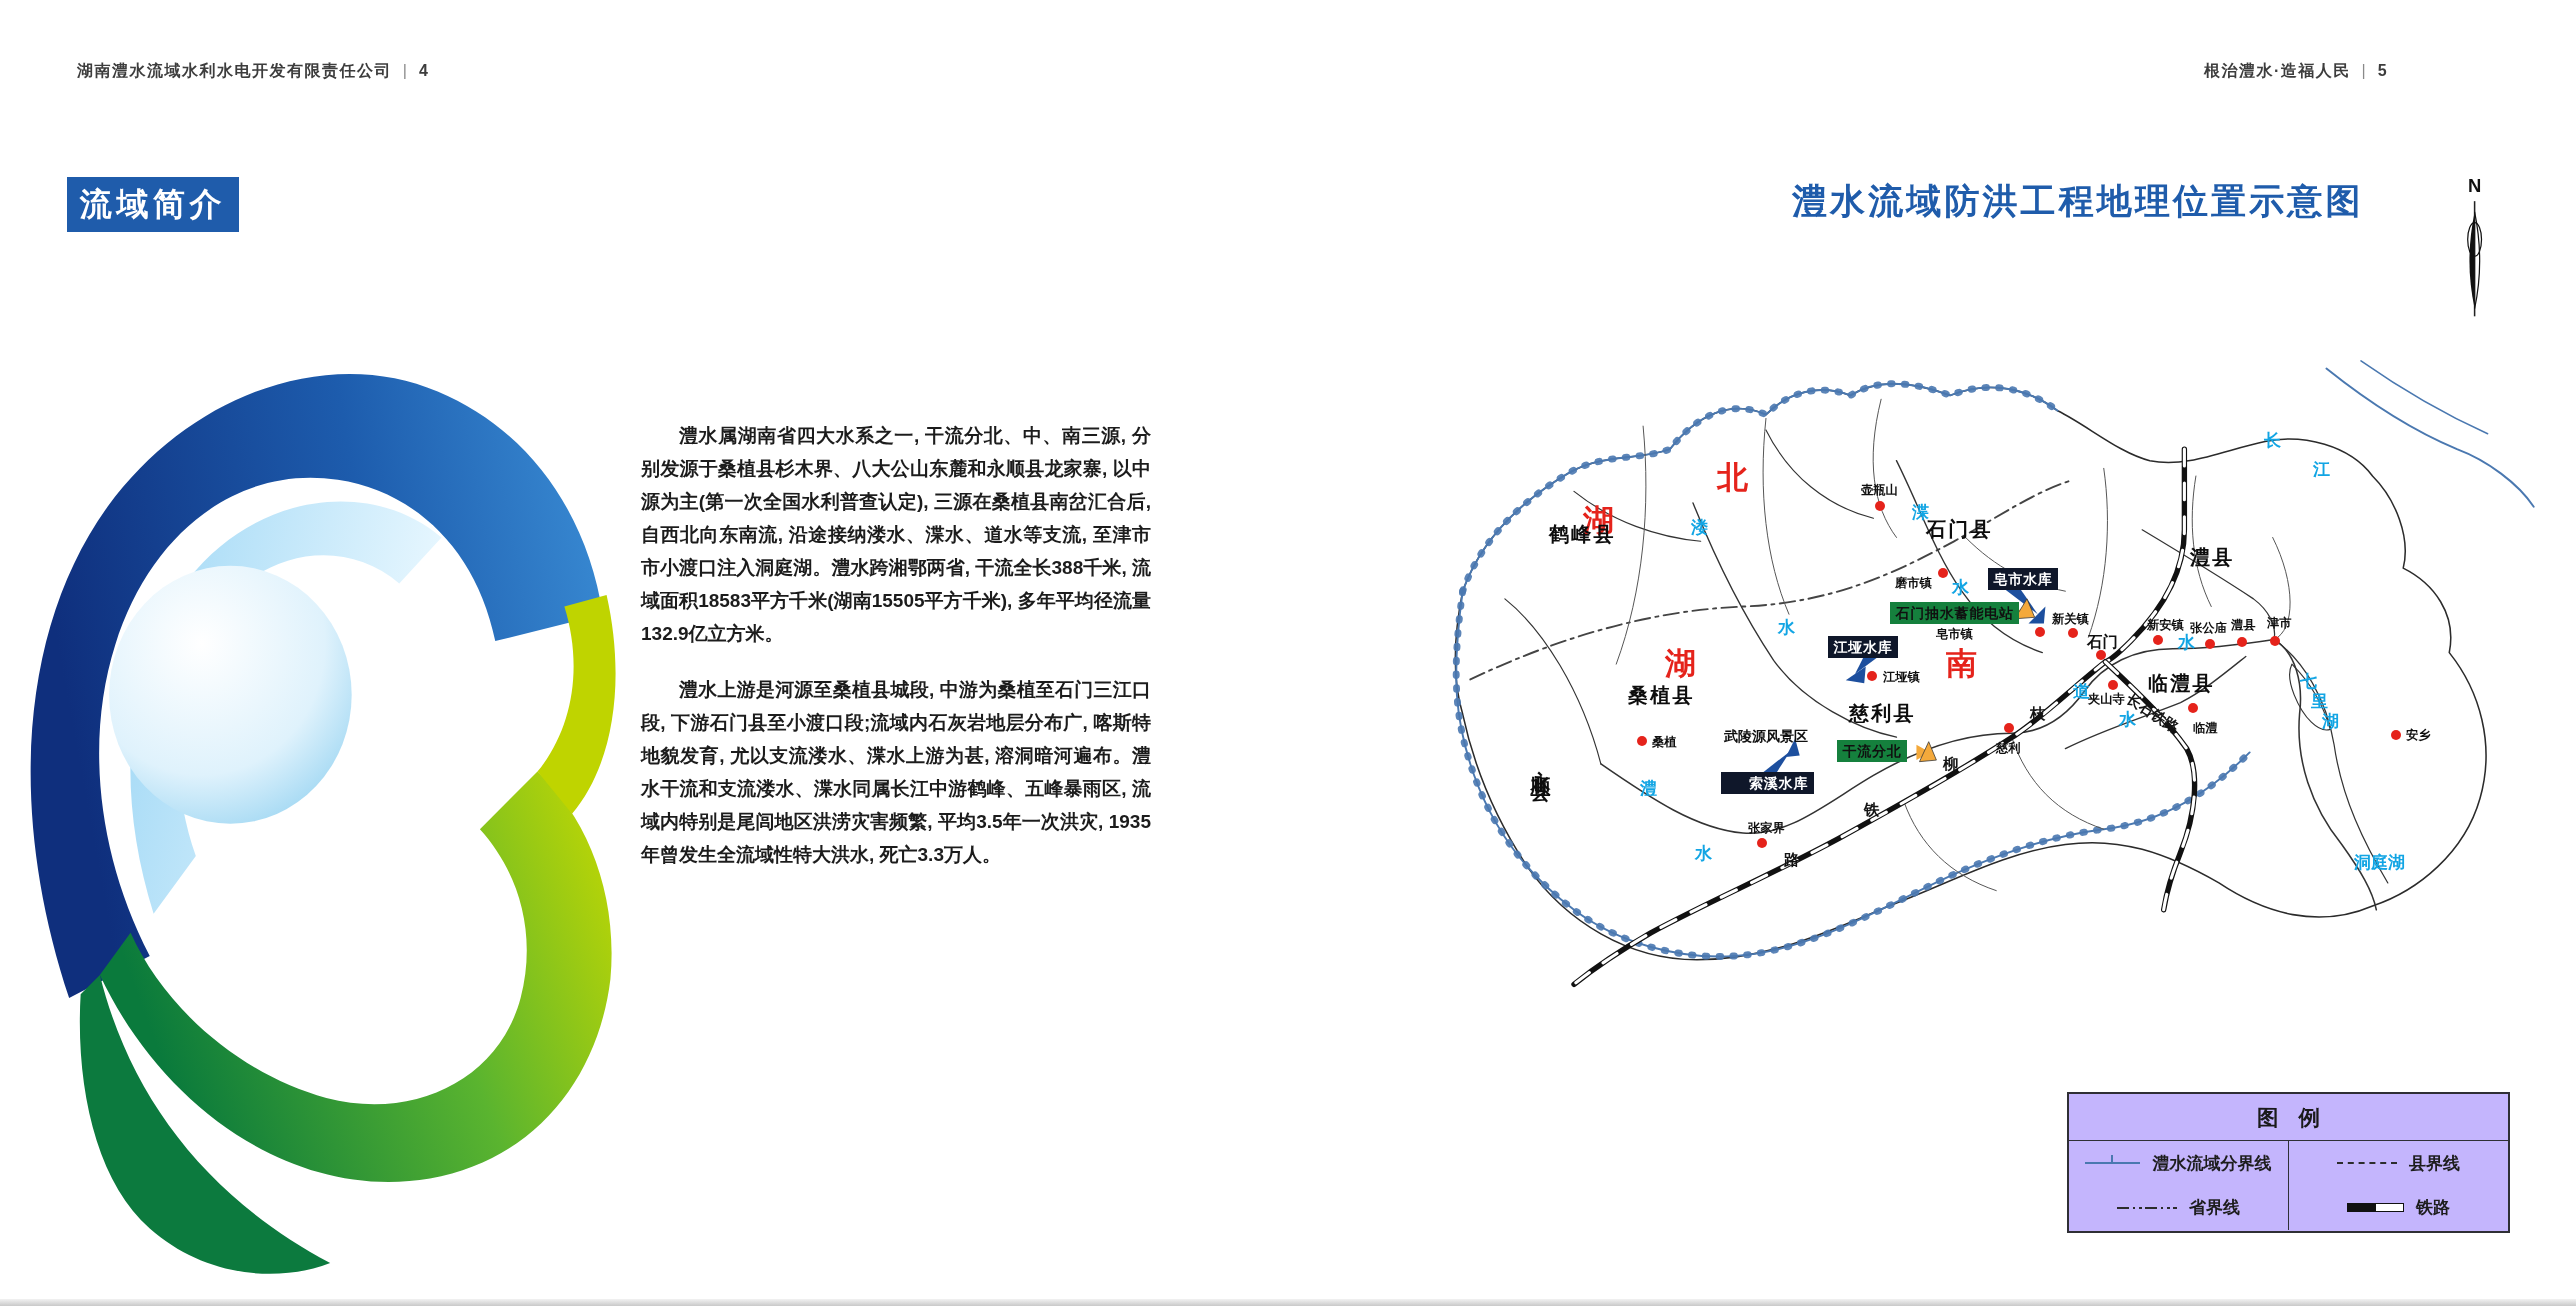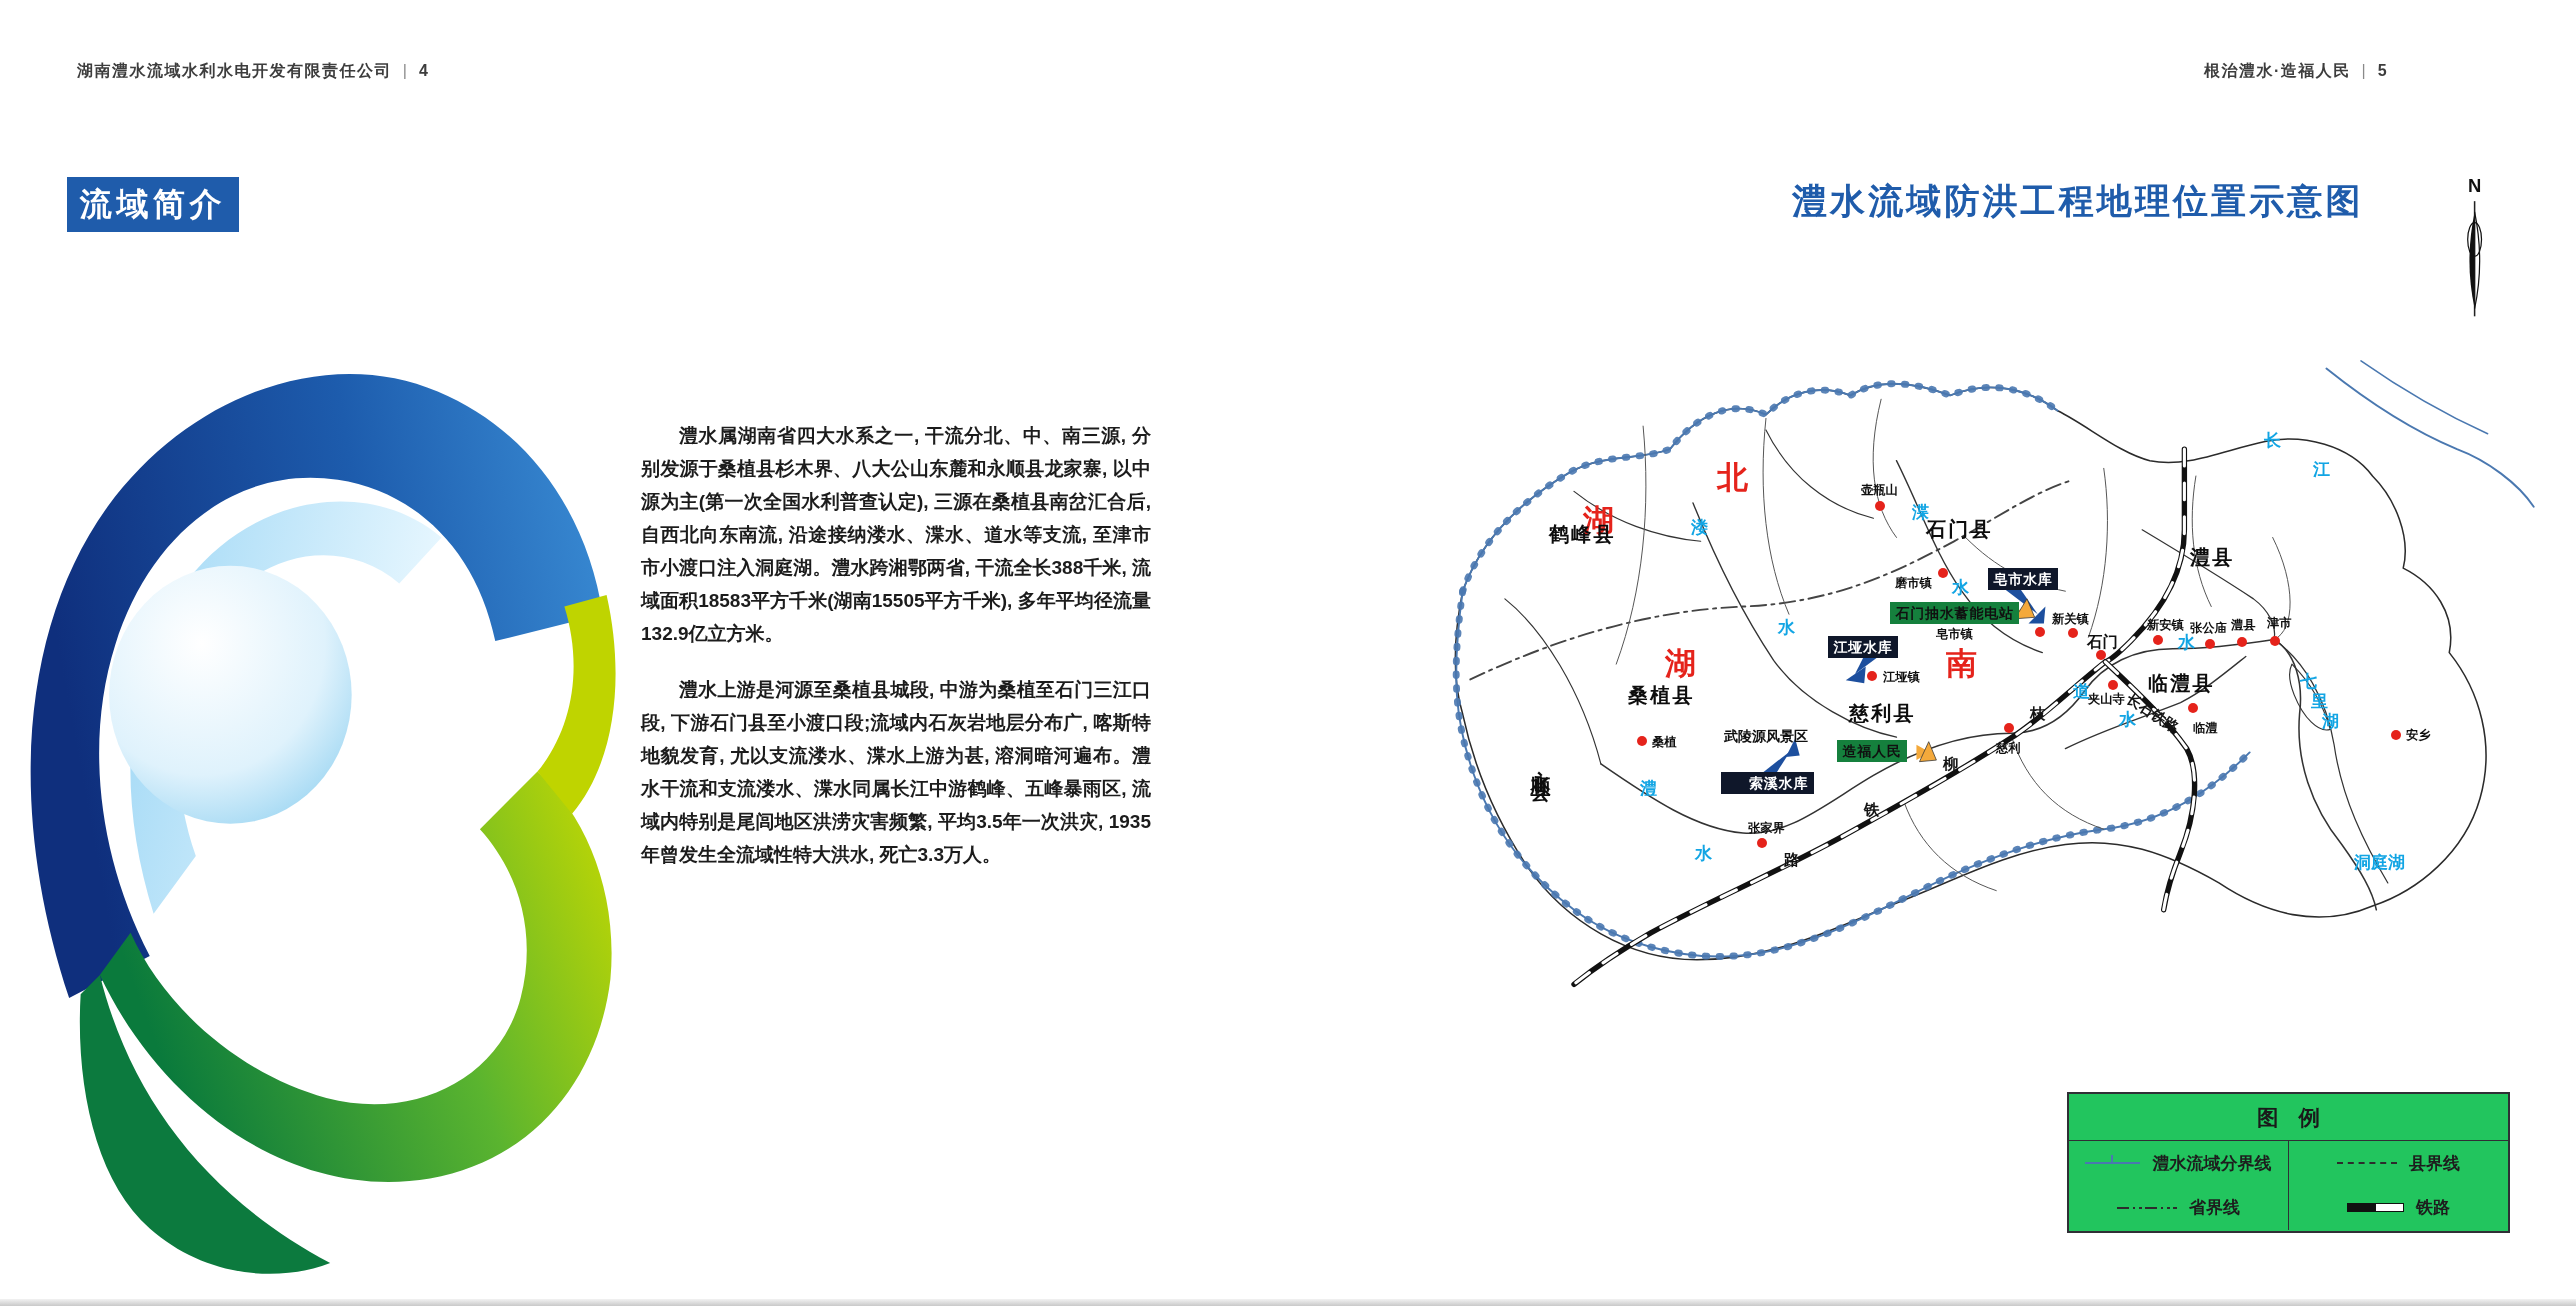--- a/index.html
+++ b/index.html
@@ -25,21 +25,21 @@
   .poi{font-size:14px;font-weight:bold;color:#101010;line-height:1;white-space:nowrap;}
   .river{font-size:17px;font-weight:bold;color:#12a5e4;line-height:1;white-space:nowrap;}
   .railchar{font-size:15.4px;font-weight:bold;color:#141414;line-height:1;}
   .railname{font-size:14.6px;font-weight:bold;color:#141414;white-space:nowrap;transform:rotate(33deg);transform-origin:left center;}
   .dot{width:10px;height:10px;background:#e5231b;border-radius:50%;}
   .callout-blue{background:#0f172a;color:#ffffff;font-size:14px;font-weight:bold;
                 line-height:1;padding:3.8px 5.4px;white-space:nowrap;letter-spacing:0.8px;}
   .callout-orange{background:#15803d;color:#101010;font-size:14px;font-weight:bold;
                   line-height:1;padding:3.8px 5.4px;white-space:nowrap;letter-spacing:0.8px;}
   
-  .legend{border:2.3px solid #2f2f35;background:#22c55e;}
+  .legend{border:2.3px solid #2f2f35;background:#c4b5fd;}
   .legend .ttl{height:46px;display:flex;align-items:center;justify-content:center;
                font-size:21.5px;font-weight:bold;letter-spacing:20px;color:#1a1a1a;
                border-bottom:1.5px solid #2f2f35;text-indent:20px;}
   .legend .grid{display:grid;grid-template-columns:1fr 1fr;grid-template-rows:1fr 1fr;height:calc(100% - 48px);}
   .legend .cell{display:flex;align-items:center;justify-content:center;gap:12.3px;}
   .legend .cell.bl{border-right:1.5px solid #2f2f35;}
   .legend .cell.r1{border-bottom:0;}
   .legend-label{font-size:17px;font-weight:bold;color:#1d1d1d;white-space:nowrap;}
   .sym{display:inline-block;}
   .sym-basin{width:55px;height:2.3px;background:#4a78b0;position:relative;}
@@ -224,21 +224,21 @@
   <div class="abs town" style="left:1652px;top:736px;">桑植</div>
   <div class="abs dot" style="left:1637px;top:736px;"></div>
   <div class="abs town" style="left:2088px;top:693px;">夹山寺</div>
   <div class="abs dot" style="left:2108px;top:680px;"></div>
 
   <div class="abs poi" style="left:1724px;top:729px;">武陵源风景区</div>
 
   <div class="abs callout-blue" style="left:1828px;top:636px;">江垭水库</div>
   <div class="abs callout-blue" style="left:1988px;top:568px;">皂市水库</div>
   <div class="abs callout-blue" style="left:1721px;top:772px;padding-left:28px;">索溪水库</div>
-  <div class="abs callout-orange" style="left:1837px;top:740px;">造福人民</div>
+  <div class="abs callout-orange" style="left:1837px;top:740px;">干流分北</div>
   <div class="abs callout-orange" style="left:1890px;top:602px;">石门抽水蓄能电站</div>
 
   <div class="abs river" style="left:1691px;top:519px;">溇</div>
   <div class="abs river" style="left:1778px;top:619px;">水</div>
   <div class="abs river" style="left:1912px;top:504px;">渫</div>
   <div class="abs river" style="left:1952px;top:579px;">水</div>
   <div class="abs river" style="left:1640px;top:780px;">澧</div>
   <div class="abs river" style="left:1695px;top:845px;">水</div>
   <div class="abs river" style="left:2178px;top:634px;">水</div>
   <div class="abs river" style="left:2073px;top:683px;">道</div>

